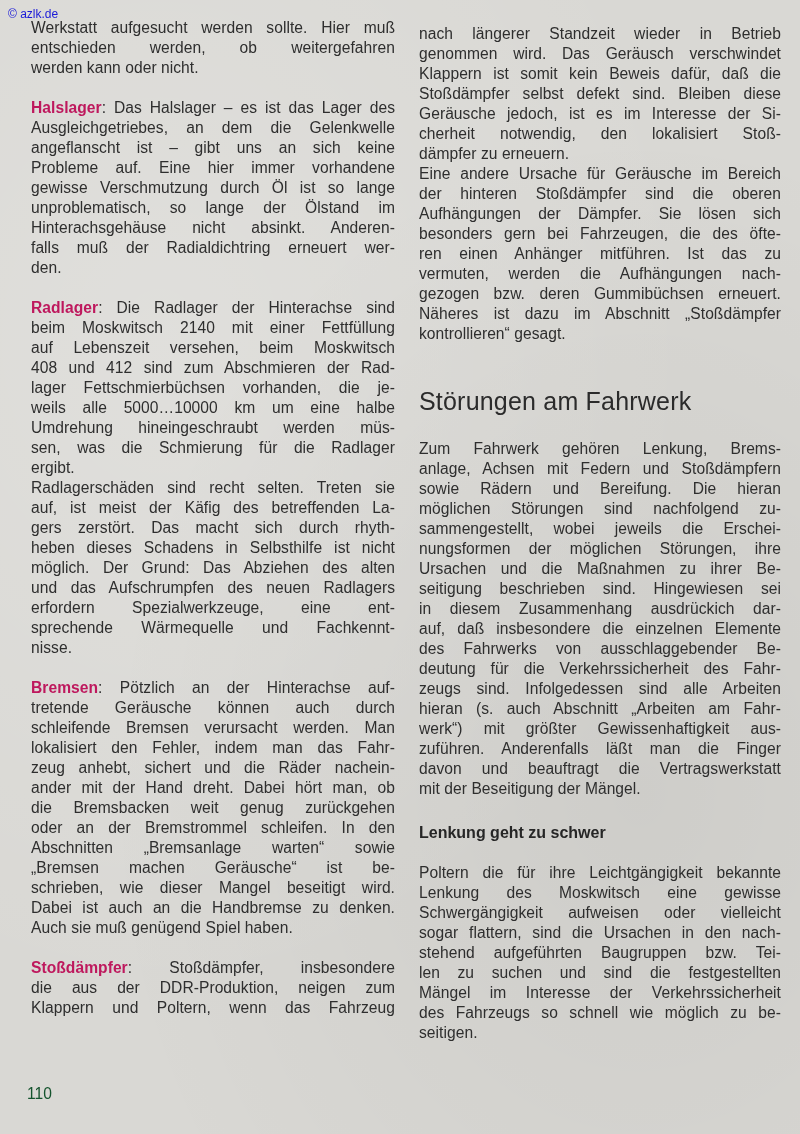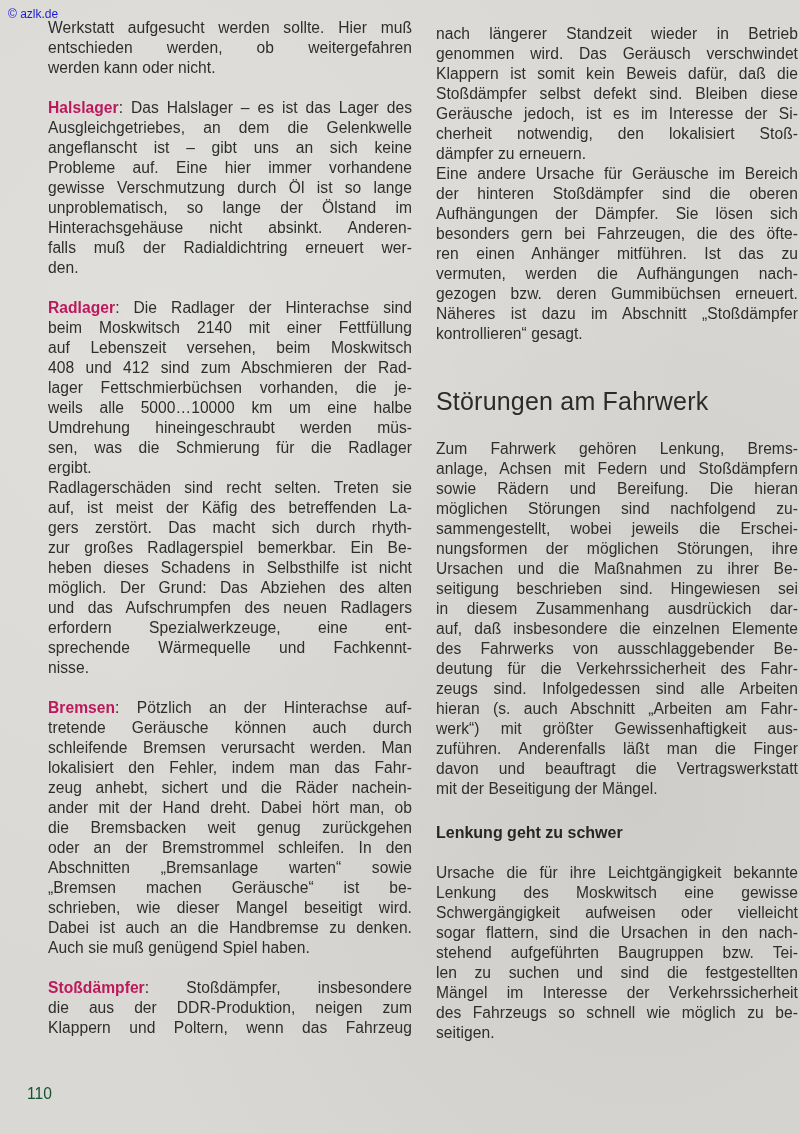--- a/index.html
+++ b/index.html
@@ -15,21 +15,20 @@
   }
   .watermark {
     position: absolute; left: 8px; top: 7px;
     font-size: 12px; color: #1a1ad8;
     font-family: "Liberation Sans", sans-serif;
     line-height: 14px;
   }
   .col {
     position: absolute;
     width: 364px;
-    margin-left: 17px;
   }
   .col.left { left: 31px; top: 18px; }
   .col.right { left: 419px; top: 24px; width: 362px; }
   .line {
     display: block;
     height: 20px;
     line-height: 20px;
     font-size: 15.6px;
     white-space: nowrap;
     text-align: justify;
@@ -89,21 +88,20 @@
     <span class="line">auf Lebenszeit versehen, beim Moskwitsch</span>
     <span class="line">408 und 412 sind zum Abschmieren der Rad-</span>
     <span class="line">lager Fettschmierbüchsen vorhanden, die je-</span>
     <span class="line">weils alle 5000…10000 km um eine halbe</span>
     <span class="line">Umdrehung hineingeschraubt werden müs-</span>
     <span class="line">sen, was die Schmierung für die Radlager</span>
     <span class="line last">ergibt.</span>
     <span class="line">Radlagerschäden sind recht selten. Treten sie</span>
     <span class="line">auf, ist meist der Käfig des betreffenden La-</span>
     <span class="line">gers zerstört. Das macht sich durch rhyth-</span>
-    <span class="line">zur großes Radlagerspiel bemerkbar. Ein Be-</span>
     <span class="line">heben dieses Schadens in Selbsthilfe ist nicht</span>
     <span class="line">möglich. Der Grund: Das Abziehen des alten</span>
     <span class="line">und das Aufschrumpfen des neuen Radlagers</span>
     <span class="line">erfordern Spezialwerkzeuge, eine ent-</span>
     <span class="line">sprechende Wärmequelle und Fachkennt-</span>
     <span class="line last">nisse.</span>
   </div>
   <div class="gap"></div>
 
   <div>
@@ -177,21 +175,21 @@
     <span class="line">zuführen. Anderenfalls läßt man die Finger</span>
     <span class="line">davon und beauftragt die Vertragswerkstatt</span>
     <span class="line last">mit der Beseitigung der Mängel.</span>
   </div>
 
   <div style="height:24px"></div>
   <h2 class="h2">Lenkung geht zu schwer</h2>
   <div style="height:20px"></div>
 
   <div>
-    <span class="line">Ursache die für ihre Leichtgängigkeit bekannte</span>
+    <span class="line">Poltern die für ihre Leichtgängigkeit bekannte</span>
     <span class="line">Lenkung des Moskwitsch eine gewisse</span>
     <span class="line">Schwergängigkeit aufweisen oder vielleicht</span>
     <span class="line">sogar flattern, sind die Ursachen in den nach-</span>
     <span class="line">stehend aufgeführten Baugruppen bzw. Tei-</span>
     <span class="line">len zu suchen und sind die festgestellten</span>
     <span class="line">Mängel im Interesse der Verkehrssicherheit</span>
     <span class="line">des Fahrzeugs so schnell wie möglich zu be-</span>
     <span class="line last">seitigen.</span>
   </div>
 </div>

